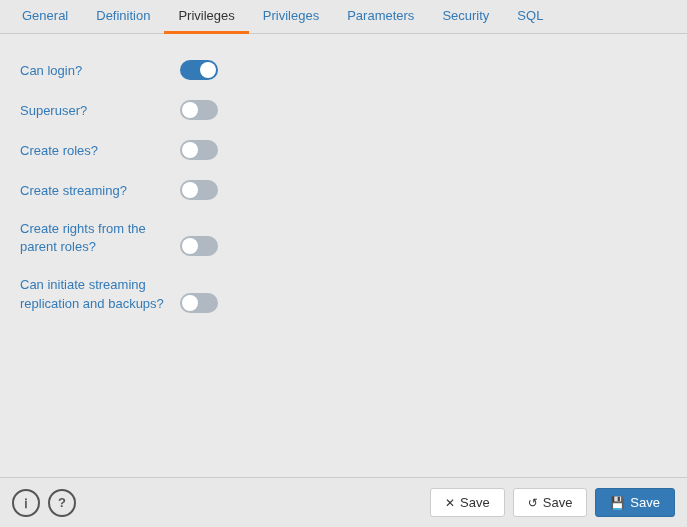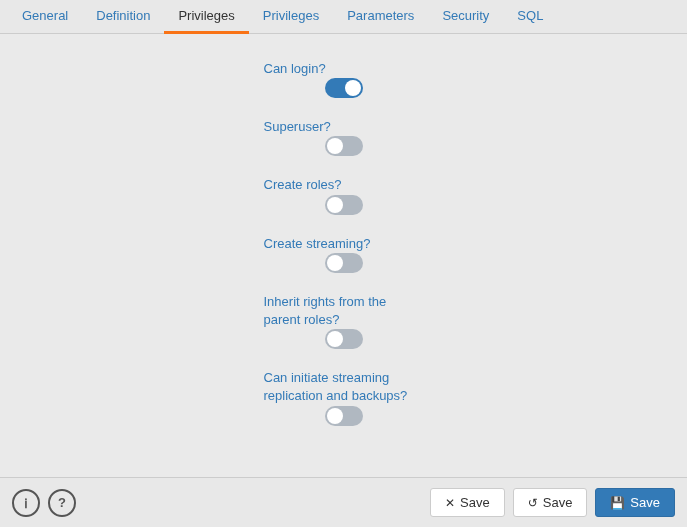--- a/index.html
+++ b/index.html
@@ -39,24 +39,23 @@
     .main-content {
       flex: 1;
       background: #eaeaea;
       padding: 16px 20px;
       overflow-y: auto;
     }
 
     
     .privilege-row {
       display: flex;
-      align-items: center;
+      align-items: flex-end;
       padding: 10px 0;
       min-height: 36px;
-      flex-direction: column;
     }
     .privilege-label {
       width: 160px;
       color: #337ab7;
       font-size: 13px;
       line-height: 1.4;
       flex-shrink: 0;
     }
 
     
@@ -182,21 +181,21 @@
       </div>
       <div class="privilege-row">
         <div class="privilege-label">Create roles?</div>
         <div class="toggle-wrapper"><label class="toggle"><input type="checkbox" style=""><span class="slider"></span></label></div>
       </div>
       <div class="privilege-row">
         <div class="privilege-label">Create streaming?</div>
         <div class="toggle-wrapper"><label class="toggle"><input type="checkbox" style=""><span class="slider"></span></label></div>
       </div>
       <div class="privilege-row">
-        <div class="privilege-label">Inherit rights from the parent roles?</div>
+        <div class="privilege-label">Create rights from the parent roles?</div>
         <div class="toggle-wrapper"><label class="toggle"><input type="checkbox" style=""><span class="slider"></span></label></div>
       </div>
       <div class="privilege-row">
         <div class="privilege-label">Can initiate streaming replication and backups?</div>
         <div class="toggle-wrapper"><label class="toggle"><input type="checkbox" style=""><span class="slider"></span></label></div>
       </div>
     </div>
 </div>
 
 <div class="footer">

